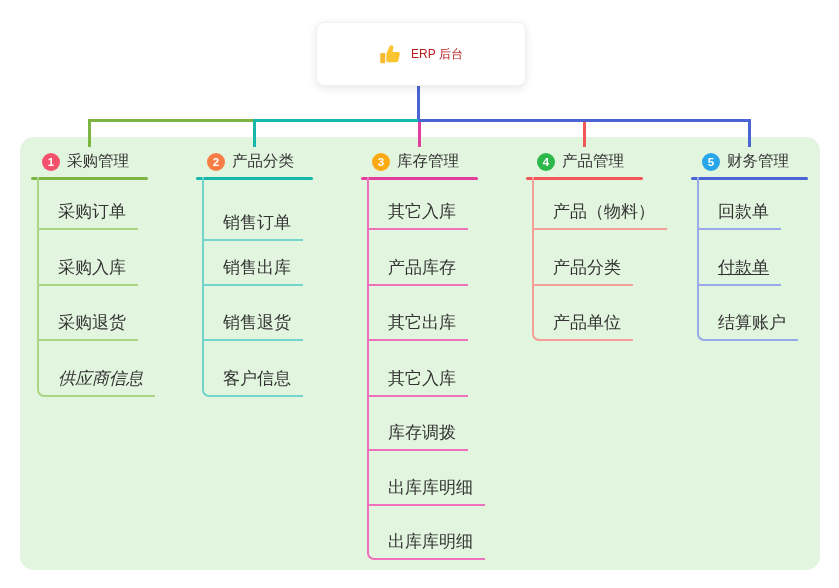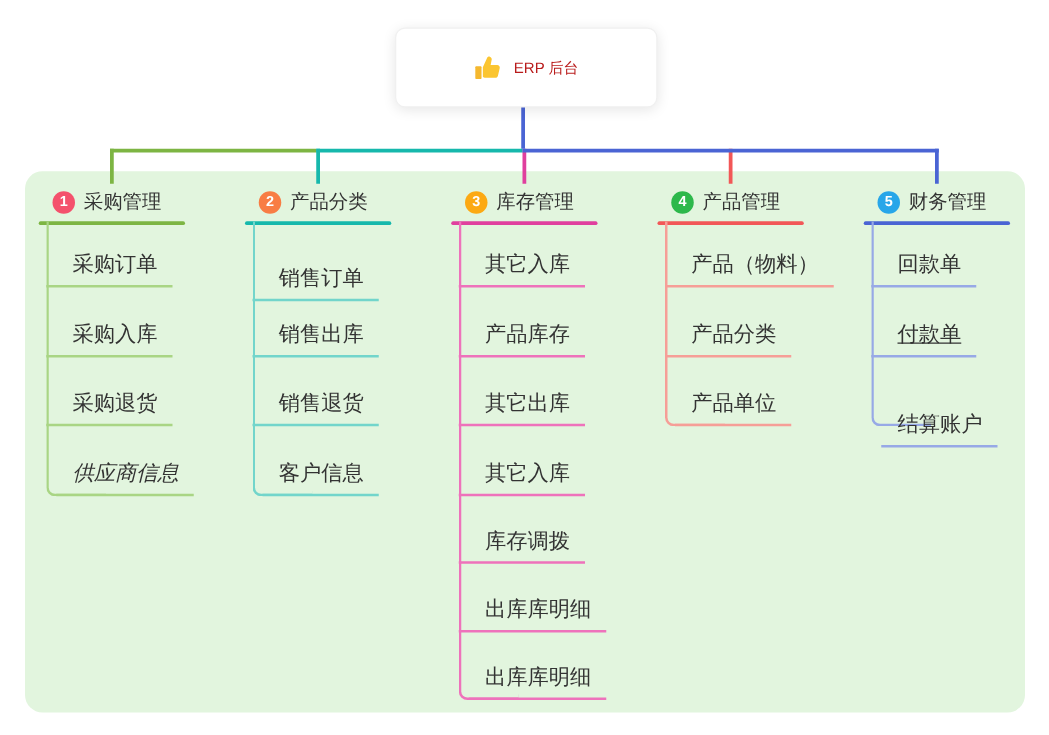--- a/index.html
+++ b/index.html
@@ -119,15 +119,15 @@
     </div>
     <div class="branch" style="left: 691px; top: 146px;">
       <div class="b-title">
         <span class="badge" style="background: rgb(40, 166, 233);">5</span>
         <span class="b-label">财务管理</span>
       </div>
       <div class="t-underline" style="background: rgb(74, 100, 212);"></div>
       <div class="spine" style="height: 162px; border-color: rgb(151, 169, 230);"></div>
       <div class="child" style="top: 50px; border-color: rgb(151, 169, 230);">回款单</div>
       <div class="child" style="top: 106px; border-color: rgb(151, 169, 230); text-decoration: underline;">付款单</div>
-      <div class="child last" style="top: 178px; border-color: rgb(151, 169, 230);">结算账户</div>
+      <div class="child last" style="top: 161px; border-color: rgb(151, 169, 230);">结算账户</div>
     </div>
   </div>
 
 </body></html>

